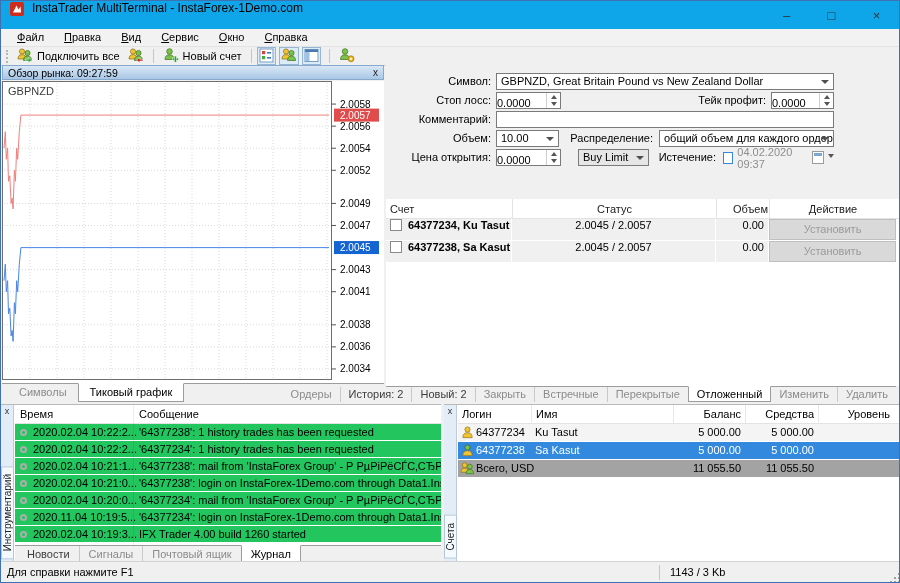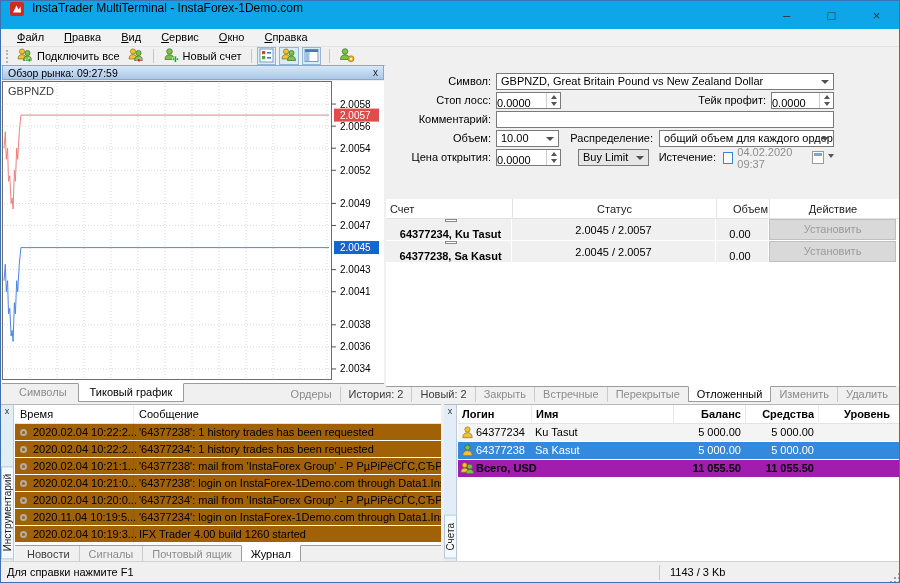--- a/index.html
+++ b/index.html
@@ -52,46 +52,46 @@
   .cb { width:12px; height:12px; background:#fff; border:1px solid #8a8a8a; }
   .cb.blue { border-color:#3a87d8; }
   .exp .dtxt { color:#8e8e8e; }
   .calbox { width:14px; height:13px; background:#fff; border:1px solid #9a9a9a; position:relative; }
   .calbox::before { content:""; position:absolute; left:1px; right:1px; top:1px; height:3px; background:#7aa7d4; }
   .submit-order { position:absolute; left:152px; top:107px; width:208px; height:17px; background:#aed3f2; border:1px solid #3577b5; text-align:center; line-height:15px; box-shadow:0 0 0 1px #cfe4f7 inset; }
   .op-white { position:absolute; left:0; top:134px; right:0; bottom:16px; background:#fff; }
   .ot-header { position:relative; height:20px; background:#fff; border-bottom:1px solid #e3e3e3; }
   .ot-hc { position:absolute; top:0; height:20px; line-height:20px; color:#222; }
   .ot-row { position:relative; height:21px; margin-bottom:1px; background:#fff; }
-  .ot-c { position:absolute; top:0; height:21px; background:#f0f0f0; display:flex; align-items:center;flex-direction:column; }
+  .ot-c { position:absolute; top:0; height:21px; background:#f0f0f0; display:flex; align-items:flex-start; }
   .op-tabs { position:absolute; left:0; right:3px; bottom:0; height:16px; background:#f0f0f0; border-top:1px solid #9c9c9c; display:flex; justify-content:flex-end; align-items:stretch; }
   .op-tabs .tab { padding:1px 8px 0 8px; }
   .act-btn { width:100%; height:21px; background:#d9d9d9; border:1px solid #bfbfbf; color:#9a9a9a; text-align:center; line-height:19px; }
   
   .toolbox-panel { position:absolute; left:0; top:403px; width:440px; height:158px; background:#fff; border-top:1px solid #b9b9b9; }
   .accounts-panel { position:absolute; left:443px; top:403px; width:457px; height:158px; background:#fff; border-top:1px solid #b9b9b9; }
   .vstrip { position:absolute; left:0; top:0; bottom:0; width:13px; background:#e3edf7; border-right:1px solid #bccadb; display:flex; flex-direction:column; align-items:center; }
   .vclose { font-size:9px; color:#333; margin:1px 0 2px 0; }
   .vtab { writing-mode:vertical-rl; transform:rotate(180deg); background:#f4f9fd; border:1px solid #b4c6da; font-size:10px; color:#222; padding:7px 0; margin-top:auto; margin-bottom:3px; width:13px; text-align:center; }
   .j-content { position:absolute; left:14px; top:0; right:0; bottom:17px; background:#fff; overflow:hidden; }
   .j-header { position:relative; height:19px; border-bottom:1px solid #e3e3e3; }
   .j-hc { position:absolute; top:0; height:19px; line-height:19px; }
   .j-vline { position:absolute; left:118px; top:0; bottom:0; border-left:1px solid rgba(0,0,0,0.07); z-index:5; }
-  .j-row { position:relative; height:17px; background:#a16207; border-bottom:1px solid #fff; }
+  .j-row { position:relative; height:17px; background:#22c55e; border-bottom:1px solid #fff; }
   .j-row .dot { position:absolute; left:5px; top:5px; width:7px; height:7px; border:2px solid #adadad; border-radius:50%; }
   .j-time { position:absolute; left:18px; top:2px; }
   .j-msg { position:absolute; left:124px; top:2px; white-space:nowrap; }
   .j-tabs { position:absolute; left:14px; right:0; bottom:0; height:17px; background:#f0f0f0; border-top:1px solid #9c9c9c; display:flex; align-items:stretch; padding-left:3px; }
   .j-tabs .tab { padding:2px 9px 0 9px; }
   .a-content { position:absolute; left:14px; top:0; right:0; bottom:0; background:#fff; overflow:hidden; }
   .a-header { position:relative; height:19px; border-bottom:1px solid #e3e3e3; }
-  .a-hc { position:absolute; top:0; height:19px; line-height:19px;font-weight:bold; }
+  .a-hc { position:absolute; top:0; height:19px; line-height:19px; }
   .a-row { position:relative; height:18px; background:#f4f4f4; border-bottom:1px solid #fff; }
   .a-row.sel { background:#3389de; color:#fff; }
-  .a-row.total { background:#a21caf; font-weight:bold; }
+  .a-row.total { background:#a3a3a3; font-weight:normal; }
   .a-cell { position:absolute; top:2px; }
   .num { text-align:right; }
   .picon { position:absolute; left:2px; top:1px; }
   
   .statusbar { position:absolute; left:0; right:0; bottom:0; height:21px; background:#f0f0f0; border-top:1px solid #d2d2d2; display:flex; align-items:center; }
   .sb-left { padding-left:6px; flex:1; }
   .sb-right { border-left:1px solid #c6c6c6; padding:0 10px; width:240px; height:15px; line-height:15px; }
   .sb-grip { position:absolute; right:3px; bottom:3px; width:2px; height:2px; background:#9f9f9f; box-shadow:-4px 4px #9f9f9f, 0 4px #9f9f9f, 4px 0 #9f9f9f, 4px 4px #9f9f9f, 4px -4px #9f9f9f; }
 </style>
 </head>

